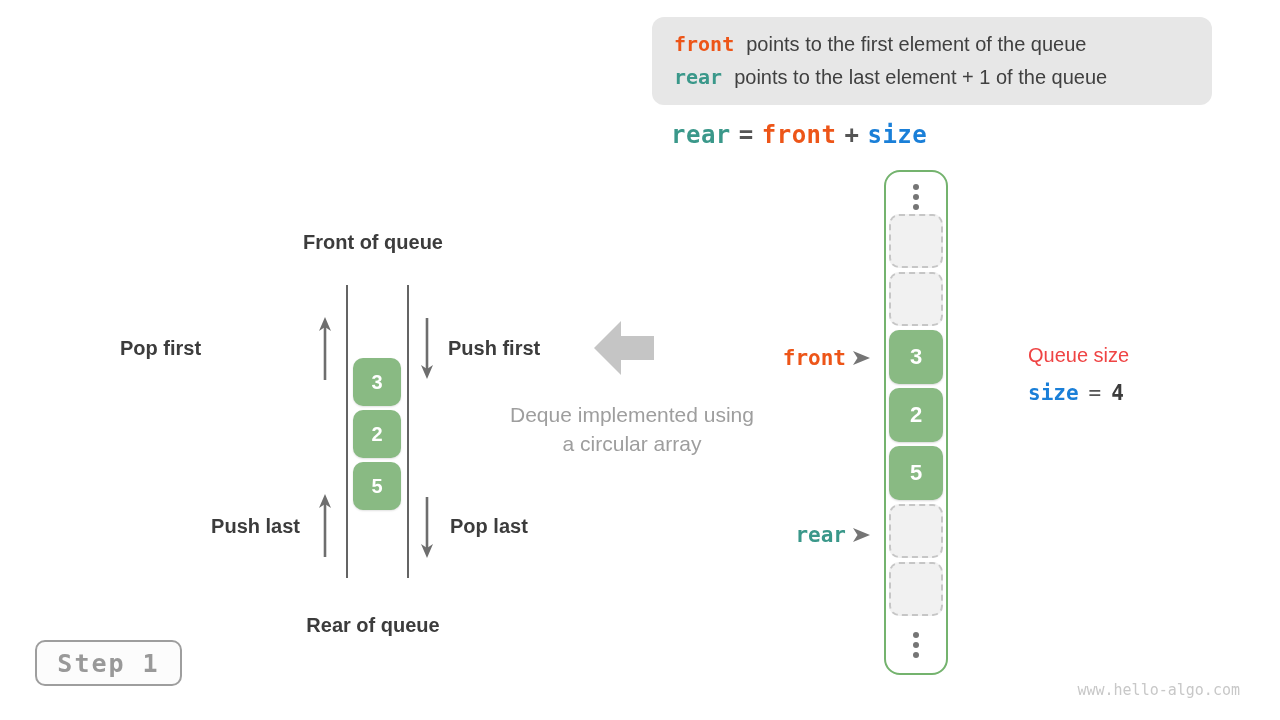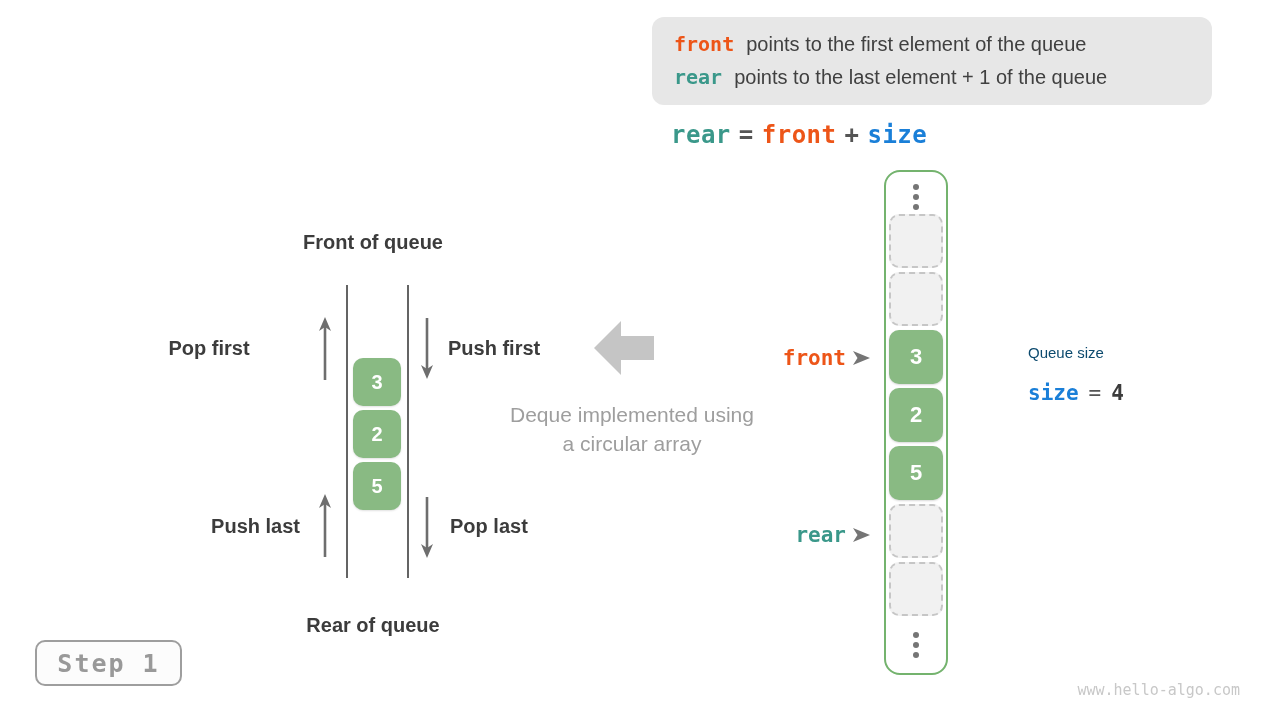--- a/index.html
+++ b/index.html
@@ -40,21 +40,21 @@
     left: 353px; top: 358px; display: flex; flex-direction: column; gap: 4px;
   }
   .qcell {
     width: 48px; height: 48px; border-radius: 10px;
     background: #89ba83; color: #ffffff;
     display: flex; align-items: center; justify-content: center;
     font-size: 20px; font-weight: bold;
     box-shadow: 0 1px 2px rgba(0,0,0,.12);
   }
   .op-label { font-size: 20px; font-weight: bold; white-space: nowrap; }
-  .lbl-pop-first  { left: 120px; top: 337px; width: 178px; text-align: center; }
+  .lbl-pop-first  { left: 120px; top: 337px; width: 178px; text-align: left; }
   .lbl-push-first { left: 448px; top: 337px; }
   .lbl-push-last  { left: 120px; top: 515px; width: 180px; text-align: right; }
   .lbl-pop-last   { left: 450px; top: 515px; }
 
   
   .caption { left: 472px; top: 400px; width: 320px; text-align: center;
              color: #9e9e9e; font-size: 21px; line-height: 29px; }
 
   
   .array-box {
@@ -81,21 +81,21 @@
   
   .pointer-row {
     left: 660px; width: 210px; height: 28px;
     display: flex; align-items: center; justify-content: flex-end; gap: 7px;
   }
   .pointer-front { top: 344px; }
   .pointer-rear  { top: 521px; }
   .pointer-row .mono { font-size: 21px; }
 
   
-  .queue-size-title { left: 1028px; top: 344px; font-size: 15px; color: #0c4a6e; }
+  .queue-size-title { left: 1028px; top: 344px; font-size: 20px; color: #ef4444; }
   .queue-size-line  { left: 1028px; top: 381px; font-size: 21px; white-space: nowrap; }
   .queue-size-line .eq { color: #555555; margin: 0 10px; font-family: "DejaVu Sans Mono", monospace; }
   .queue-size-line .val { color: #3c3c3c; font-weight: bold; }
 
   
   .step-badge {
     left: 35px; top: 640px; width: 147px; height: 46px;
     border: 2px solid #9e9e9e; border-radius: 10px; background: #fcfcfc;
     display: flex; align-items: center; justify-content: center;
     color: #999999; font-size: 25px; letter-spacing: 2px;

